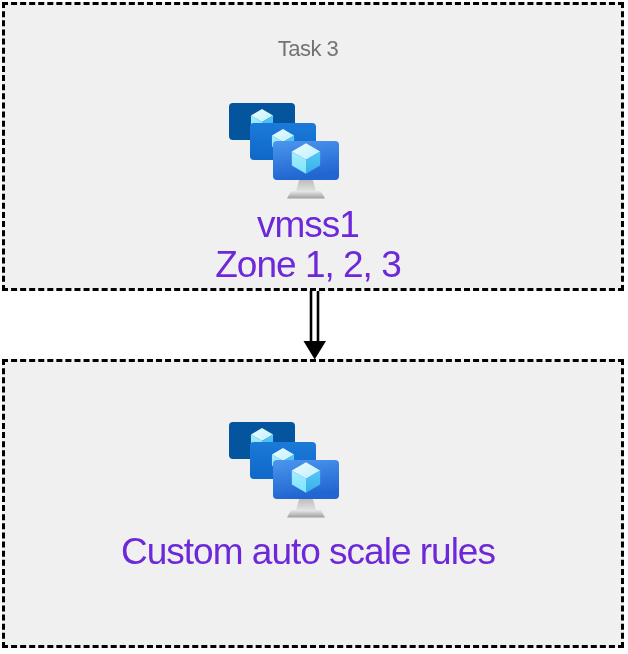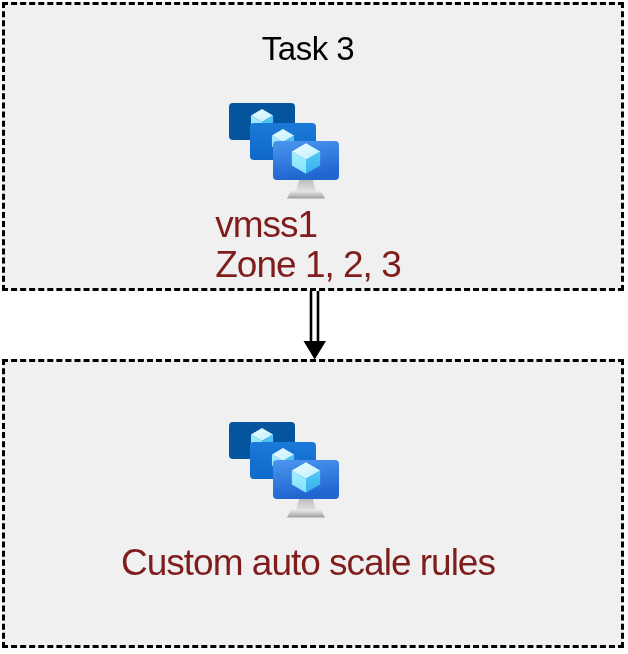--- a/index.html
+++ b/index.html
@@ -21,40 +21,40 @@
     border: 3px dashed #000000;
     display: flex;
     flex-direction: column;
     align-items: center;
     padding-top: 25px;
     padding-right: 10px; 
   }
   .task-box.top { top: 2px; }
   .task-box.bottom { top: 359px; }
   .task-title {
-    font-size: 33px;
+    font-size: 22px;
     line-height: 38px;
     letter-spacing: -0.5px;
-    color: #000000;
+    color: #737373;
     font-weight: 400;
     white-space: nowrap;
   }
   .icon-wrap {
     margin-top: 35px;
     margin-right: 46px; 
     width: 112px;
     height: 98px;
   }
   .labels {
     margin-top: 4px;
-    text-align: left;
+    text-align: center;
     font-size: 37px;
     line-height: 40px;
     letter-spacing: -1px;
-    color: #7f1d1d;
+    color: #6d28d9;
     white-space: nowrap;
   }
   .connector {
     position: absolute;
     left: 303px;
     top: 291px;
     width: 24px;
     height: 69px;
   }
 </style>
@@ -131,18 +131,18 @@
     <line x1="15" y1="0" x2="15" y2="51" stroke="#000000" stroke-width="2.6"></line>
     <polygon points="0.5,50 23,50 11.7,68.5" fill="#000000"></polygon>
   </svg>
 
   <div class="task-box bottom">
     <div class="icon-wrap">
       <svg width="112" height="98" viewBox="0 0 112 98">
         <use href="#vmss-symbol"></use>
       </svg>
     </div>
-    <div class="labels" style="margin-top:23px">
+    <div class="labels" style="margin-top:12px">
       <div>Custom auto scale rules</div>
     </div>
   </div>
 
 </div>
 
 </body></html>

